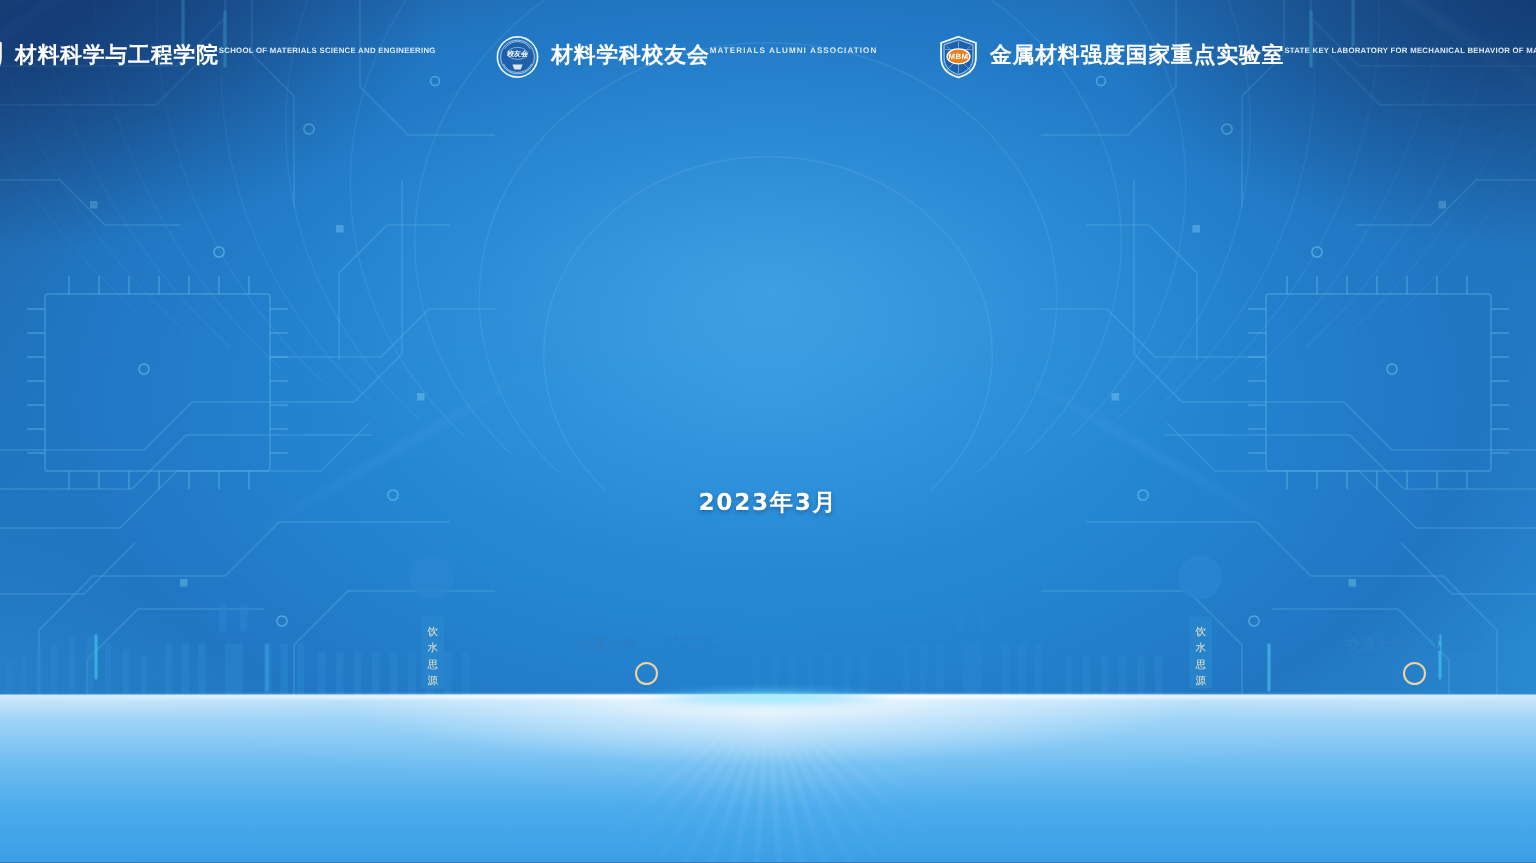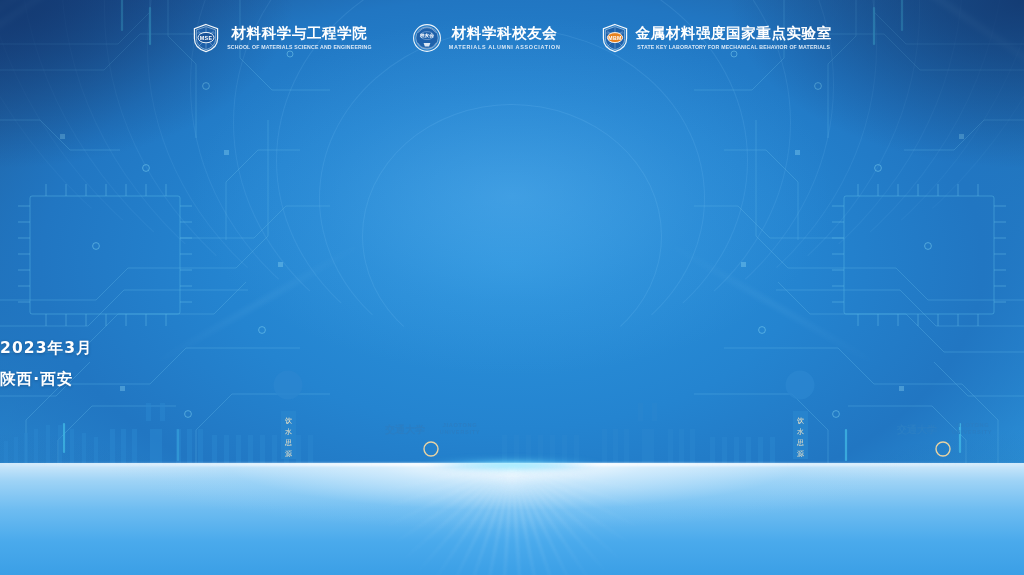--- a/index.html
+++ b/index.html
@@ -62,21 +62,21 @@
   .circuit.right { right:0; transform:scaleX(-1); }
 
   
   .logos {
     position:absolute; top:23px; left:0; right:0;
     display:flex; justify-content:center; align-items:center;
     gap:40px; z-index:8;
   }
   .logo { display:flex; align-items:center; gap:7px; }
   .logo-badge { flex:none; }
-  .logo-text { display:flex; flex-direction:column; justify-content:center;align-items:center; }
+  .logo-text { display:flex; flex-direction:row; justify-content:center; }
   .logo-cn {
     color:#ffffff; font-size:14.5px; font-weight:bold;
     letter-spacing:.6px; line-height:1.18; white-space:nowrap;
     font-family:"DejaVu Sans","Liberation Sans",sans-serif;
   }
   .logo-en {
     color:#dbe9f7; font-size:5.2px; font-weight:bold;
     letter-spacing:.18px; line-height:1.35; white-space:nowrap;
     margin-top:2px; text-transform:uppercase;
   }
@@ -103,22 +103,22 @@
     filter:
       drop-shadow(0 0 1.4px rgba(255,255,255,.85))
       drop-shadow(2.5px 3px 0 rgba(22,52,96,.78))
       drop-shadow(0 5px 9px rgba(12,38,80,.55));
     white-space:nowrap;
   }
   .title-line + .title-line { margin-top:-4px; }
 
   
   .subtitle {
-    position:absolute; top:333px; left:0; right:0;
-    z-index:7;
+    position:absolute; top:320px; left:0; right:0;
+    text-align:center; z-index:7;
   }
   .subtitle div {
     color:#ffffff;
     font-family:"DejaVu Sans","Liberation Sans",sans-serif;
     font-weight:bold; font-size:15.5px; letter-spacing:1.1px;
     line-height:2.0;
     text-shadow:0 1px 3px rgba(16,48,92,.45);
   }
 
   
@@ -331,21 +331,20 @@
         <div class="logo-cn">金属材料强度国家重点实验室</div>
         <div class="logo-en">State Key Laboratory for Mechanical Behavior of Materials</div>
       </div>
     </div>
 
   </div>
 
 
   <div class="subtitle">
     <div>2023年3月</div>
-    <div>陕西·西安</div>
   </div>
 
   <svg class="skyline" viewBox="0 0 1024 110" preserveAspectRatio="none">
     <defs>
       <linearGradient id="cream" x1="0" y1="0" x2="0" y2="1">
         <parameter name="stop" offset="0%" stop-color="#fdf3dd"></parameter>
         <parameter name="stop" offset="45%" stop-color="#f5e2ba"></parameter>
         <parameter name="stop" offset="100%" stop-color="#ecd09a"></parameter>
       </linearGradient>
       <linearGradient id="cream2" x1="0" y1="0" x2="0" y2="1">

